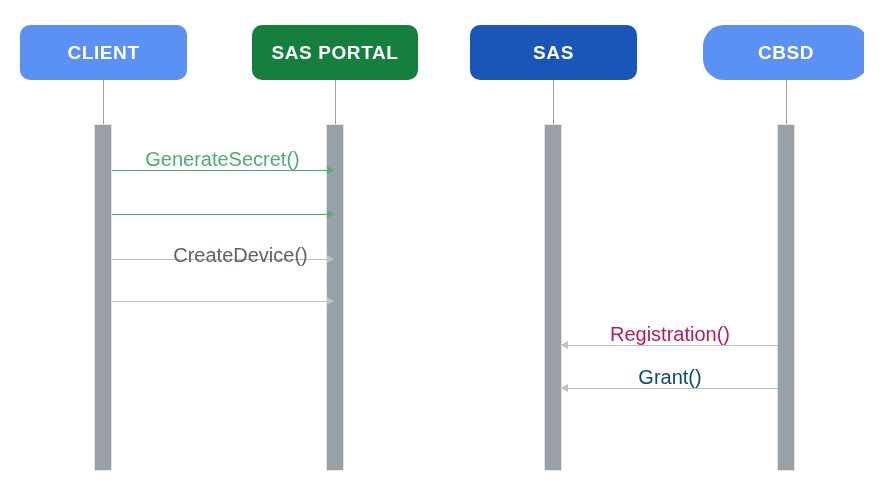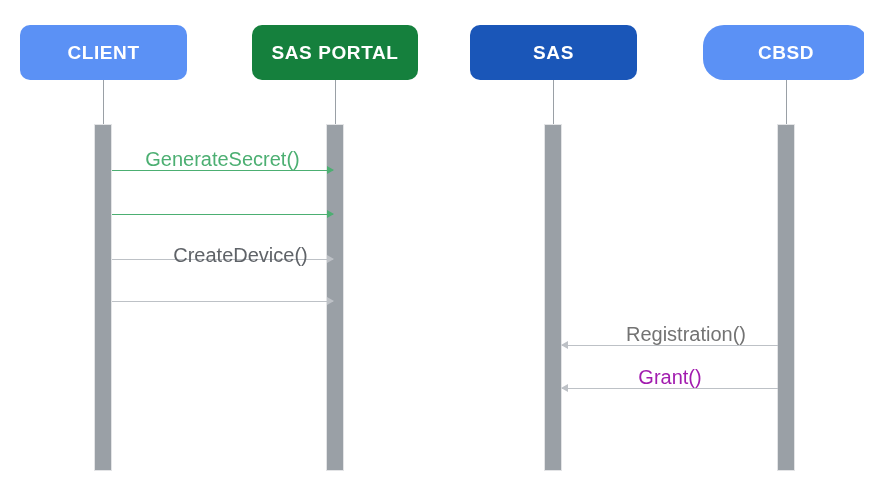--- a/index.html
+++ b/index.html
@@ -131,19 +131,19 @@
     </div>
     <div class="msg-label" style="left: 112px; width: 221px; top: 244px; color: rgb(95, 99, 104); margin-left: 18px;">CreateDevice()</div>
     <div class="message to-right" style="left: 112px; top: 301px; width: 221px;">
       <div class="line" style="background: rgb(189, 193, 198);"></div>
       <div class="head" style="border-left-color: rgb(189, 193, 198);"></div>
     </div>
     <div class="message to-left" style="left: 562px; top: 345px; width: 216px;">
       <div class="line" style="background: rgb(189, 193, 198);"></div>
       <div class="head" style="border-right-color: rgb(189, 193, 198);"></div>
     </div>
-    <div class="msg-label" style="left: 562px; width: 216px; top: 323px; color: #737373; margin-left: 16px;">Registration()</div>
+    <div class="msg-label" style="left: 562px; width: 216px; top: 323px; color: #be185d;">Registration()</div>
     <div class="message to-left" style="left: 562px; top: 388px; width: 216px;">
       <div class="line" style="background: rgb(189, 193, 198);"></div>
       <div class="head" style="border-right-color: rgb(189, 193, 198);"></div>
     </div>
-    <div class="msg-label" style="left: 562px; width: 216px; top: 366px; color: #a21caf;">Grant()</div>
+    <div class="msg-label" style="left: 562px; width: 216px; top: 366px; color: #0c4a6e;">Grant()</div>
   </div>
 
 </body></html>

